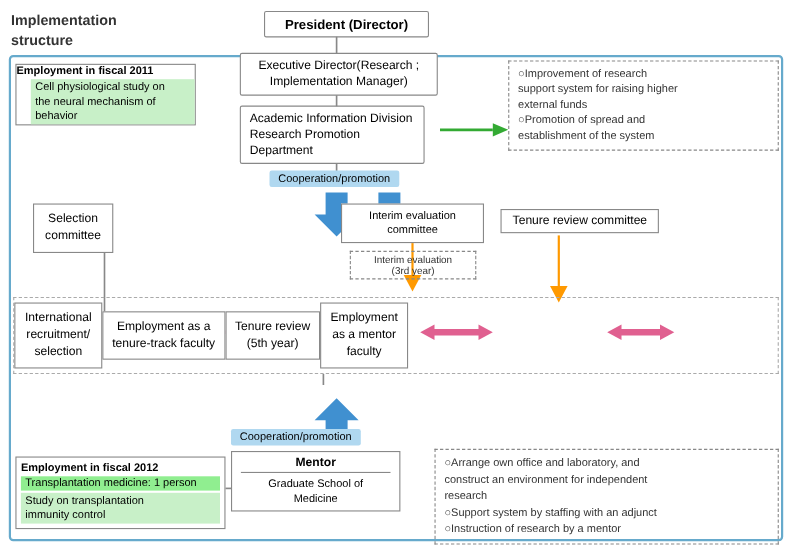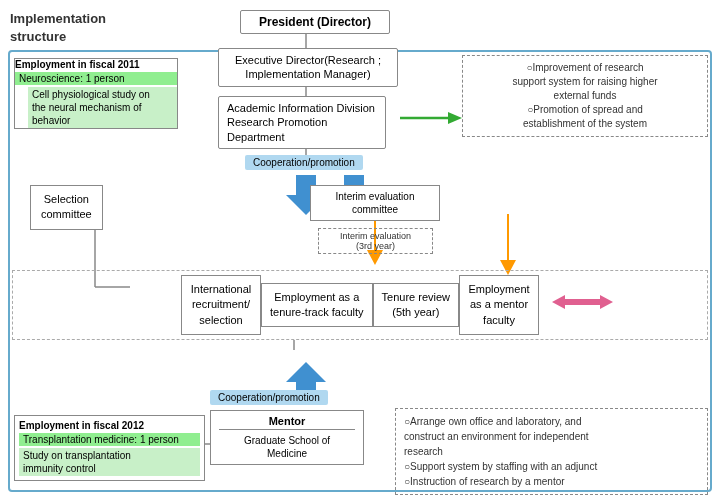--- a/index.html
+++ b/index.html
@@ -83,21 +83,20 @@
     .note-box-top {
       position: absolute;
       top: 55px;
       left: 462px;
       right: 12px;
       border: 1.5px dashed #888;
       padding: 5px 8px;
       font-size: 10px;
       line-height: 1.4;
       color: #333;
-      text-align: center;
     }
     
     .employment-box-2011 {
       position: absolute;
       top: 58px;
       left: 14px;
       width: 164px;
       border: 1.5px solid #888;
       background: #fff;
       padding: 0;
@@ -181,21 +180,21 @@
     
     .process-row {
       position: absolute;
       top: 270px;
       left: 12px;
       right: 12px;
       height: 70px;
       border: 1.5px dashed #aaa;
       display: flex;
       align-items: center;
-      justify-content: center;
+      justify-content: flex-start;
     }
     .process-box {
       border: 1.5px solid #888;
       background: #fff;
       padding: 6px 8px;
       text-align: center;
       font-size: 11px;
       line-height: 1.4;
       min-width: 80px;
     }
@@ -339,37 +338,37 @@
   <div class="note-box-top">
     <span style="white-space:pre-line;">○Improvement of research
 support system for raising higher
 external funds
 ○Promotion of spread and
 establishment of the system</span>
   </div>
 
   <div class="employment-box-2011">
     <div class="emp-title">Employment in fiscal 2011</div>
-    <div class="emp-neuro">Neuroscience: 1 person</div>
     <div class="emp-cell" style="white-space:pre-line;margin-left:13px;">Cell physiological study on
 the neural mechanism of
 behavior</div>
   </div>
 
   <div class="coop-label-top">Cooperation/promotion</div>
 
   <div class="selection-box" style="white-space:pre-line;">Selection
 committee</div>
 
   <div class="interim-eval-box" style="white-space:pre-line;">Interim evaluation
 committee</div>
 
   <div class="interim-3rd" style="white-space:pre-line;">Interim evaluation
 (3rd year)</div>
 
+  <div class="tenure-box">Tenure review committee</div>
 
   <div class="process-row">
     <div class="process-box" style="white-space:pre-line;">International
 recruitment/
 selection</div>
     <div class="process-box" style="white-space:pre-line;">Employment as a
 tenure-track faculty</div>
     <div class="process-box" style="white-space:pre-line;">Tenure review
 (5th year)</div>
     <div class="process-box" style="white-space:pre-line;">Employment

